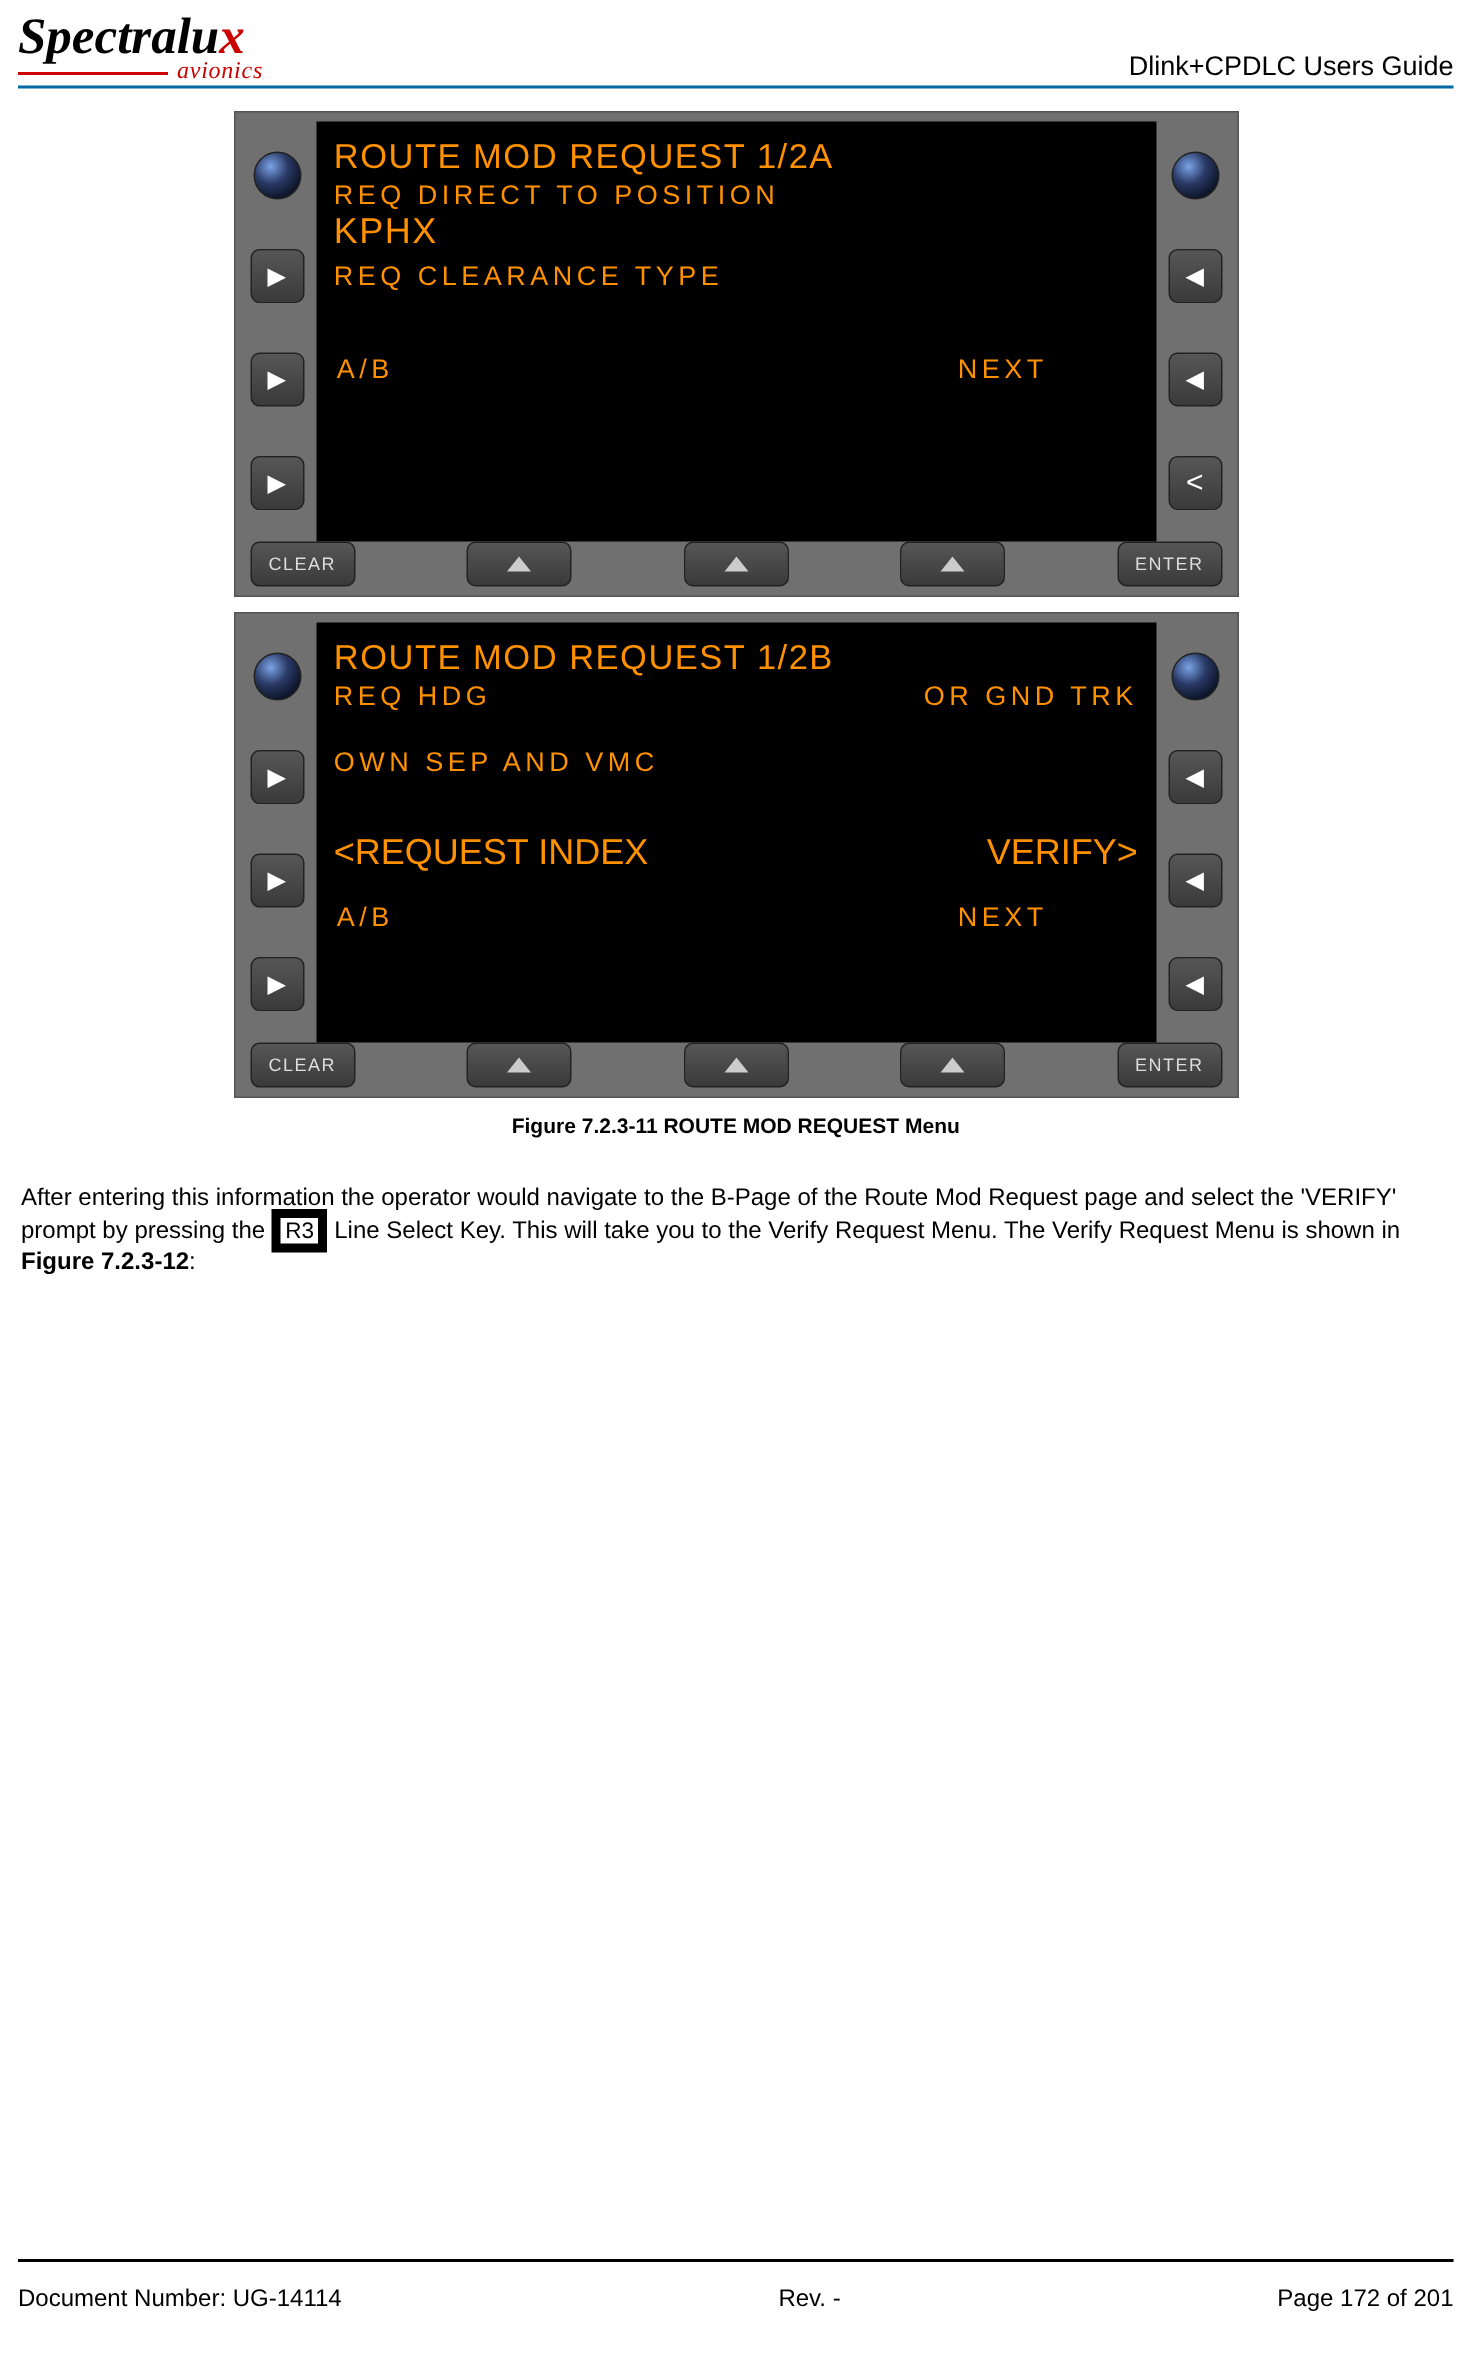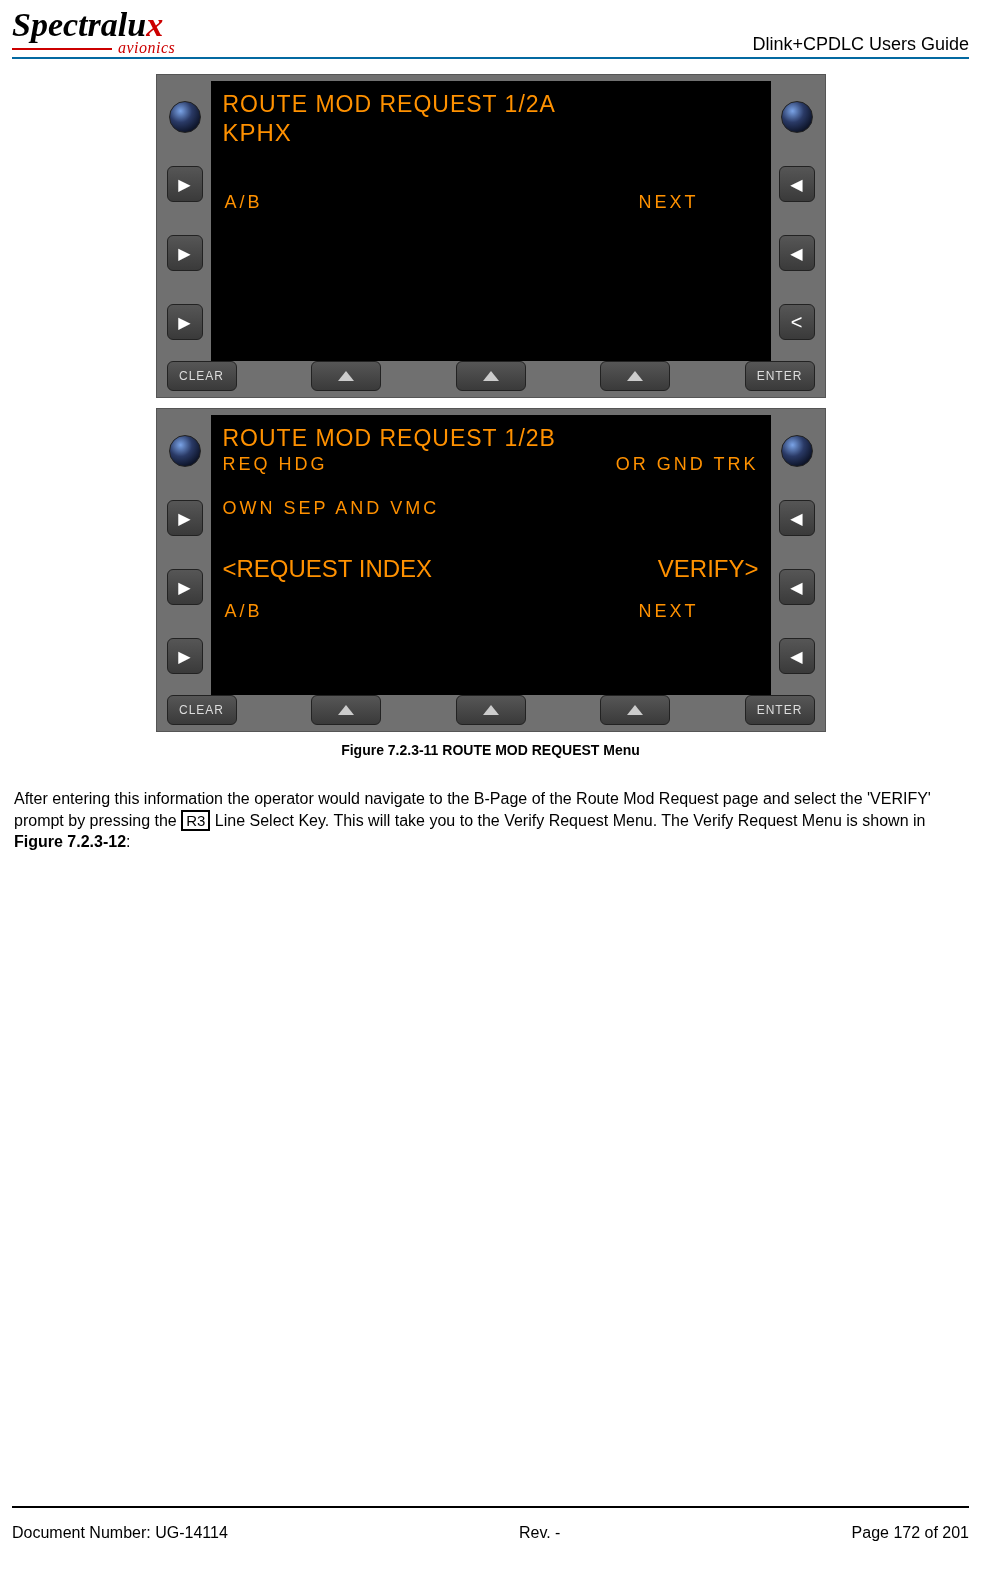--- a/index.html
+++ b/index.html
@@ -176,21 +176,21 @@
     font-weight: bold;
     font-size: 14px;
     margin: 8px 0 30px 0;
   }
   .body-text {
     font-size: 16px;
     line-height: 1.35;
     margin: 0 2px;
   }
   .key-box {
-    border: 2px solid #000000;
+    border: 6px solid #000000;
     padding: 0 3px;
     font-size: 15px;
   }
   .footer {
     position: absolute;
     bottom: 18px;
     left: 12px;
     right: 12px;
     border-top: 2px solid #000;
     padding-top: 16px;
@@ -220,21 +220,23 @@
     <div class="device">
       <div class="device-top">
         <div class="side-col">
           <div class="knob"></div>
           <div class="side-btn">▶</div>
           <div class="side-btn">▶</div>
           <div class="side-btn">▶</div>
         </div>
         <div class="screen">
           <div class="scr-title">ROUTE MOD REQUEST 1/2A</div>
+          <div class="scr-label">REQ DIRECT TO POSITION</div>
           <div class="scr-big">KPHX</div>
+          <div class="scr-label">REQ CLEARANCE TYPE</div>
           <div class="spacer-line"></div>
           <div class="scr-footer">
             <span>A/B</span>
             <span>NEXT</span>
           </div>
         </div>
         <div class="side-col">
           <div class="knob"></div>
           <div class="side-btn">◀</div>
           <div class="side-btn">◀</div>

